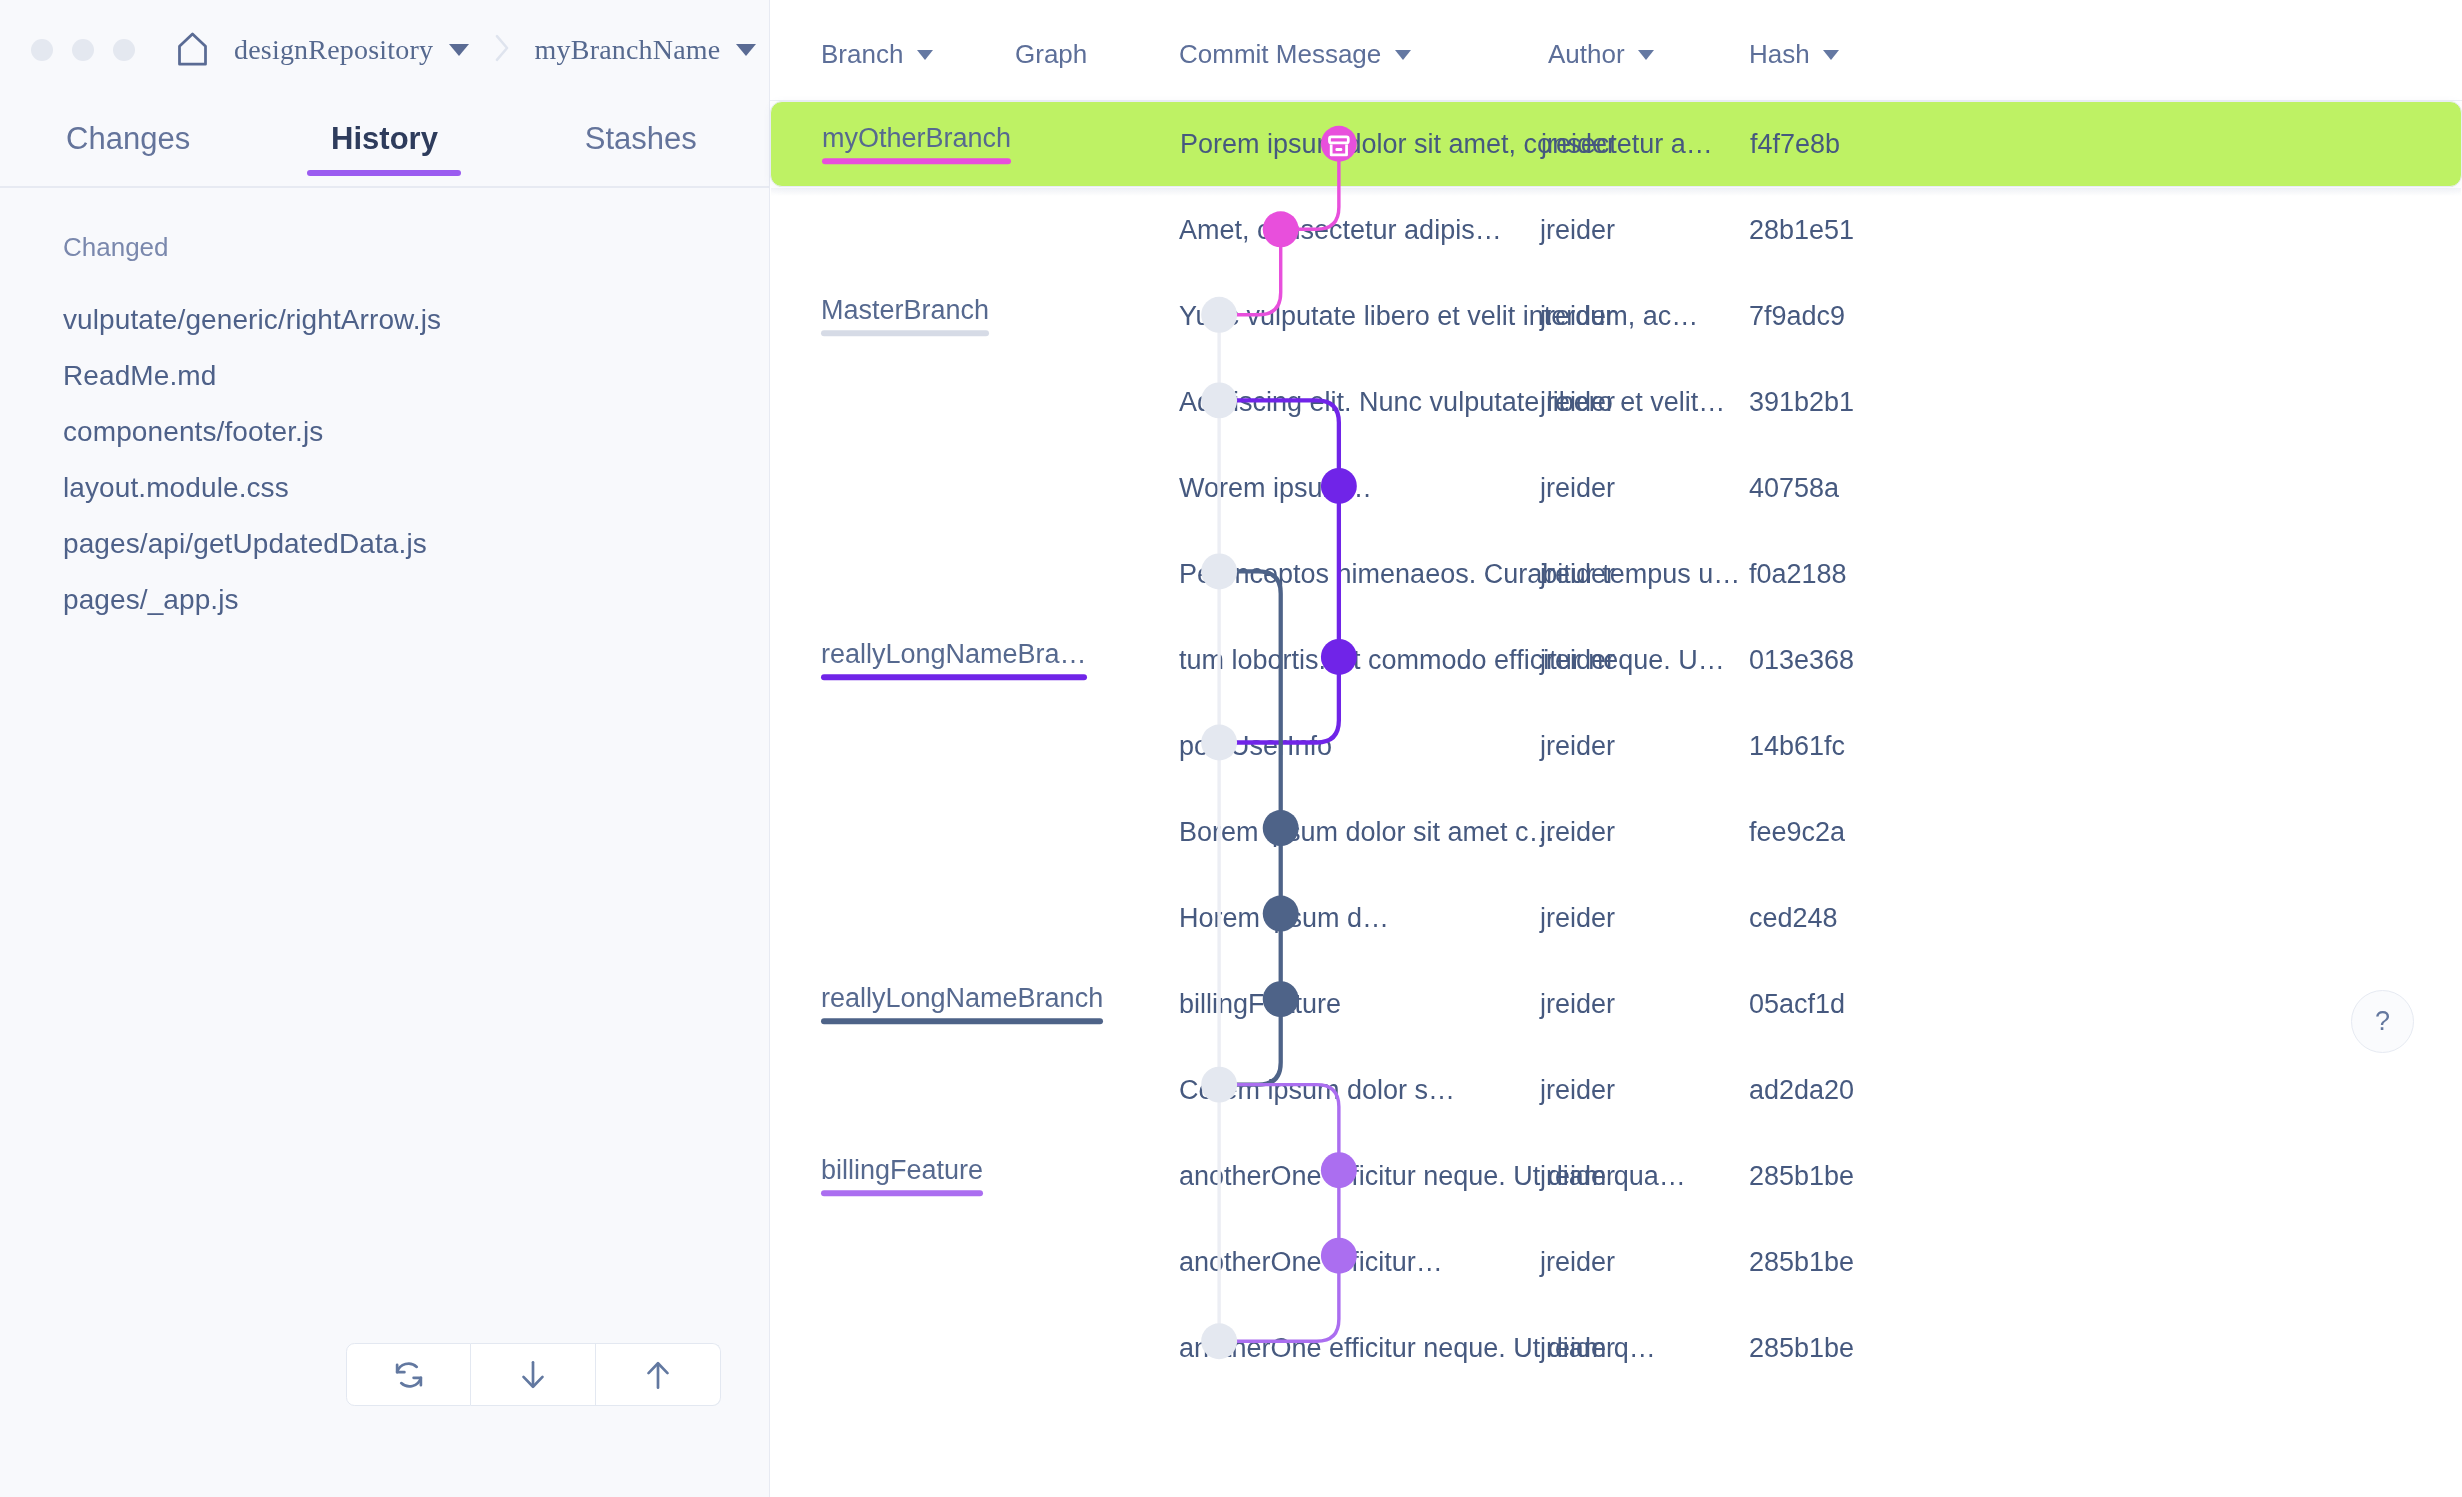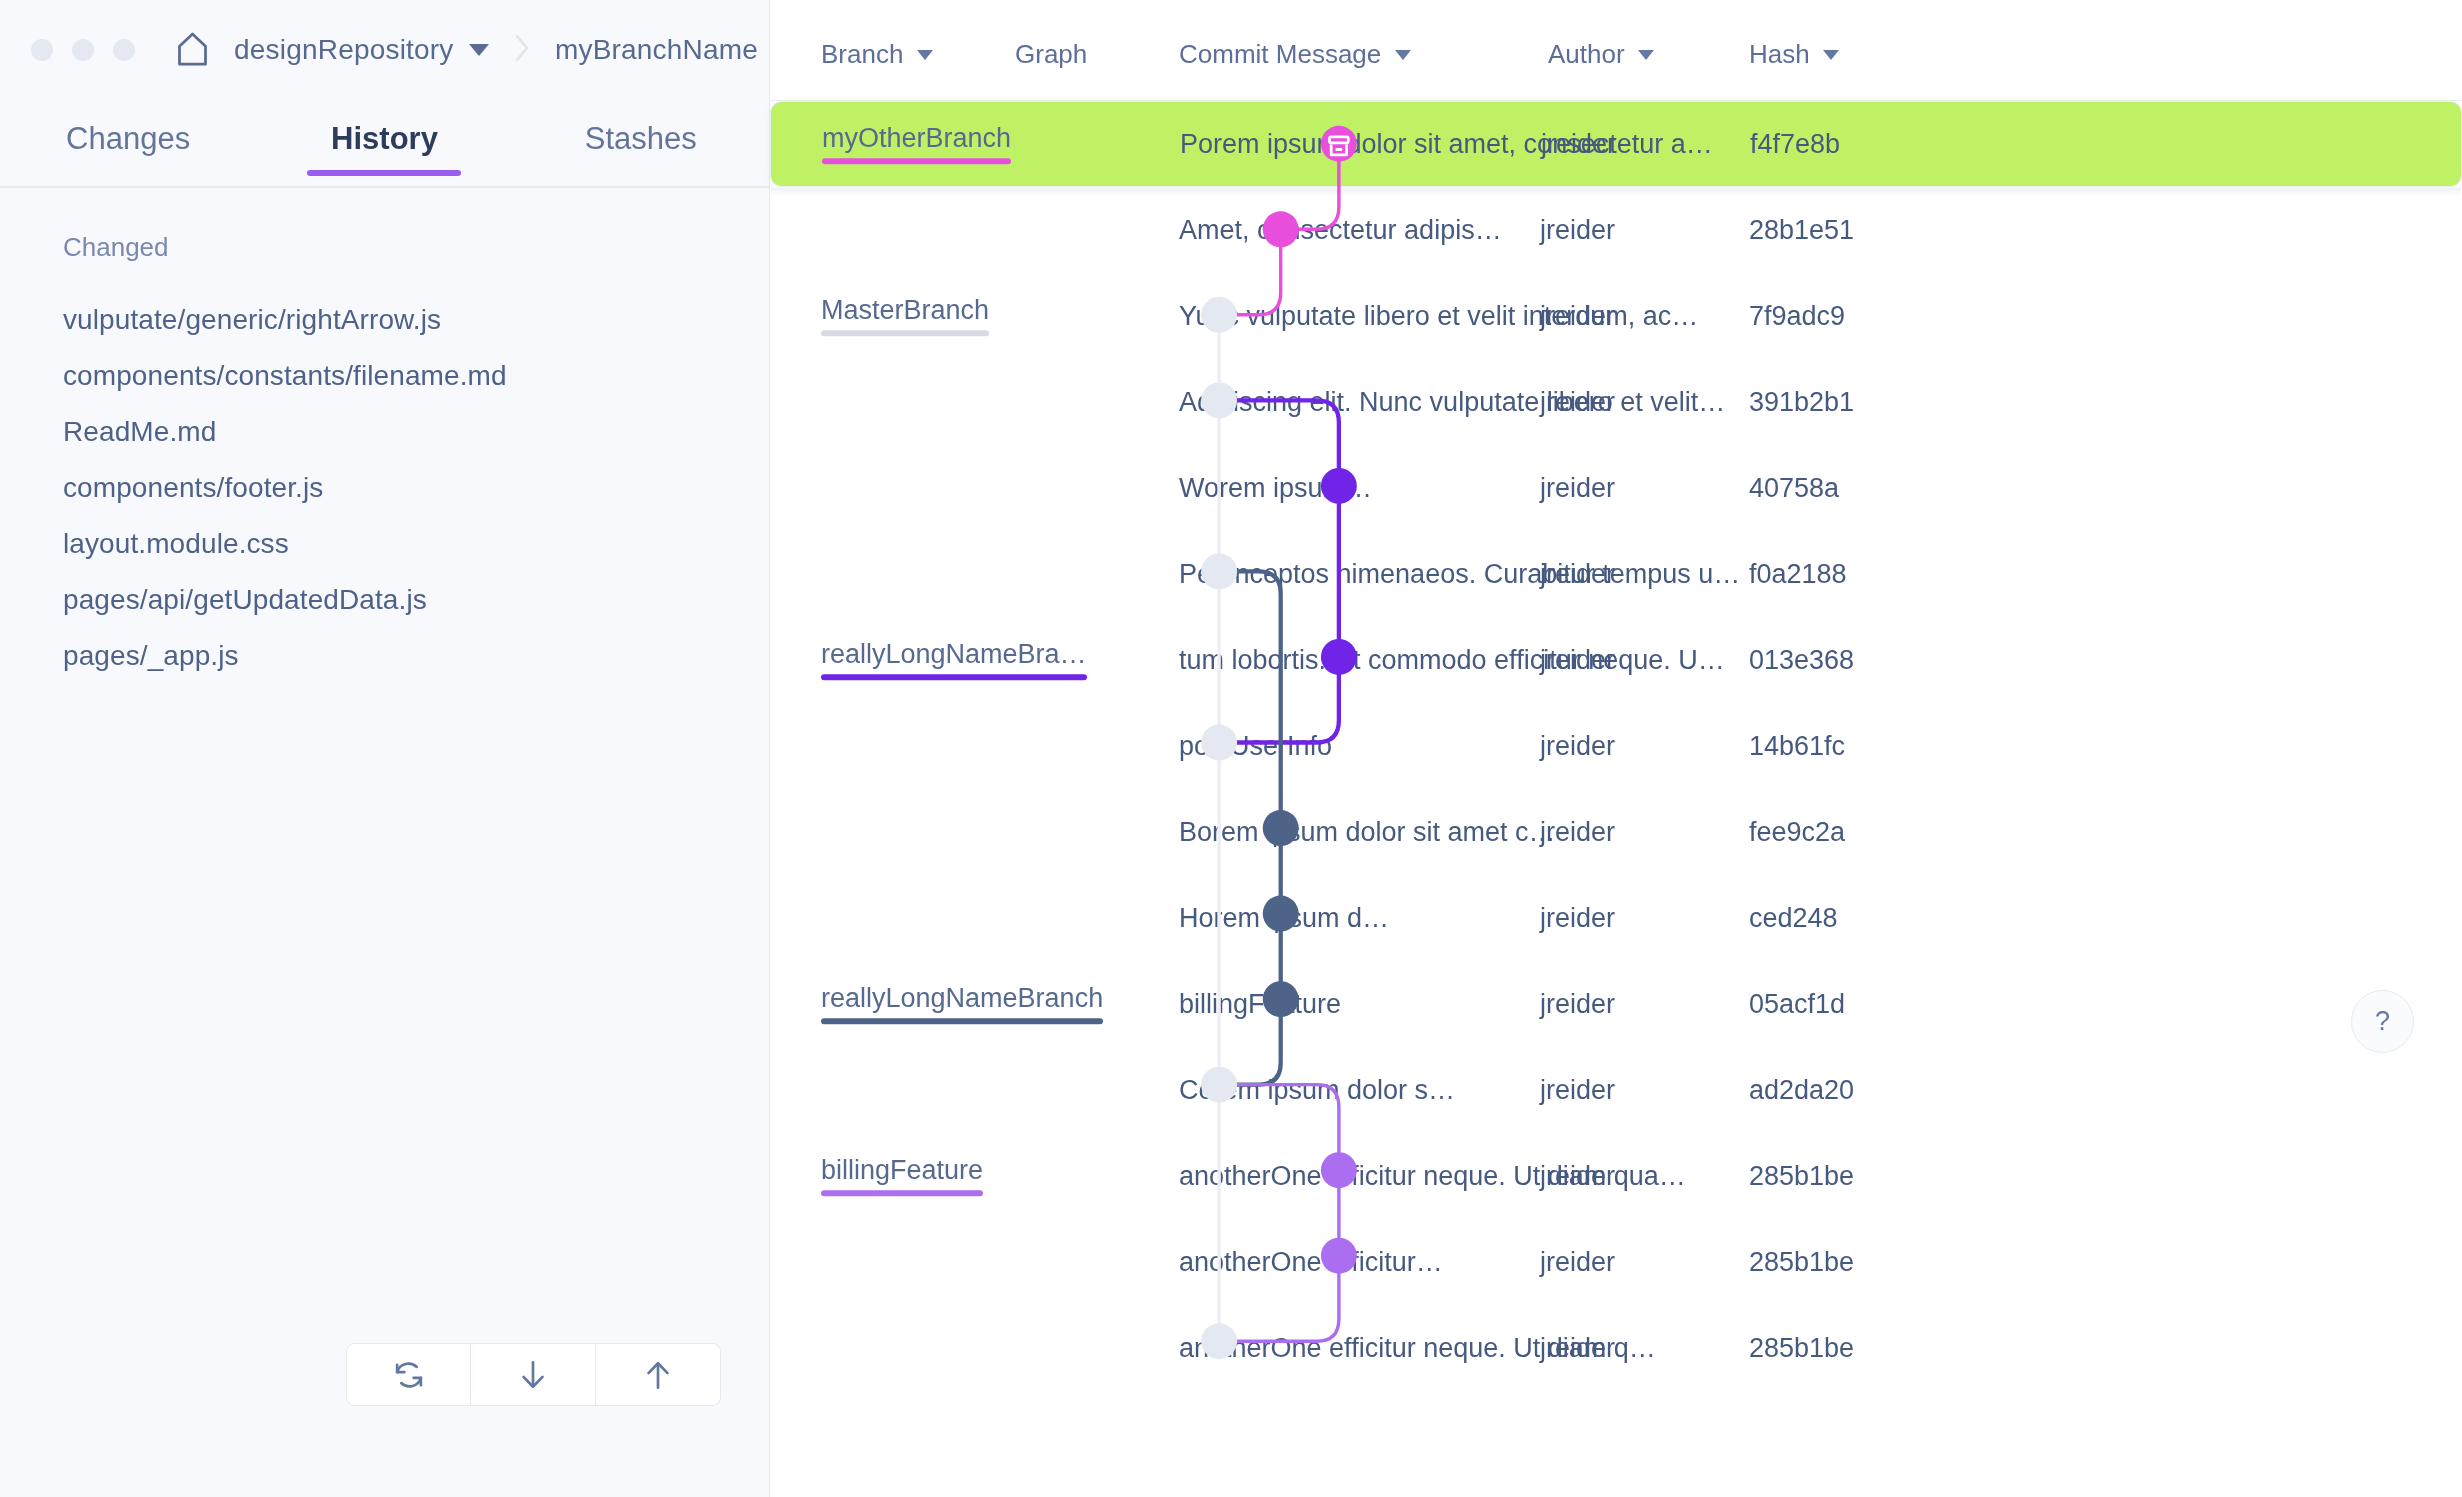--- a/index.html
+++ b/index.html
@@ -13,21 +13,21 @@
   #app { display:flex; width:2462px; height:1497px; }
 
   
   #sidebar {
     width:770px; height:1497px;
     background:#f8f9fc;
     border-right:1.7px solid #e7eaf2;
     display:flex; flex-direction:column;
     position:relative;
   }
-  .titlebar { height:99px; display:flex; align-items:center; padding-left:31px; gap:0; }
+  .titlebar { height:99px; display:flex; align-items:center; padding-left:31px; gap:0;font-family:Liberation Serif, serif; }
   .traffic { display:flex; gap:19px; align-items:center; margin-right:38px; }
   .dot { width:22px; height:22px; border-radius:50%; background:#e4e8f0; }
   .home-icon { width:39px; height:39px; margin-right:22px; flex:none; }
   .crumb { display:flex; align-items:center; gap:15.4px; }
   .crumb-text { font-size:28px; color:#56698f; letter-spacing:0.2px; }
   .caret { width:0; height:0; border-left:10.3px solid transparent; border-right:10.3px solid transparent;
            border-top:12px solid #5a6b94; }
   .crumb-sep { margin:0 22px; }
 
   
@@ -137,21 +137,20 @@
       <div class="tab">Changes</div>
       <div class="tab active">History</div>
       <div class="tab">Stashes</div>
     </div>
     <div class="tabs-rule"></div>
 
     <div class="changed-head">Changed</div>
 
     <div class="filelist">
       <div class="file-item">vulputate/generic/rightArrow.js</div>
-      <div class="file-item">components/constants/filename.md</div>
       <div class="file-item">ReadMe.md</div>
       <div class="file-item">components/footer.js</div>
       <div class="file-item">layout.module.css</div>
       <div class="file-item">pages/api/getUpdatedData.js</div>
       <div class="file-item">pages/_app.js</div>
     </div>
 
     <div class="sidebar-actions">
       <div class="act-btn">
         <svg width="38" height="38" viewBox="0 0 24 24" fill="none">

